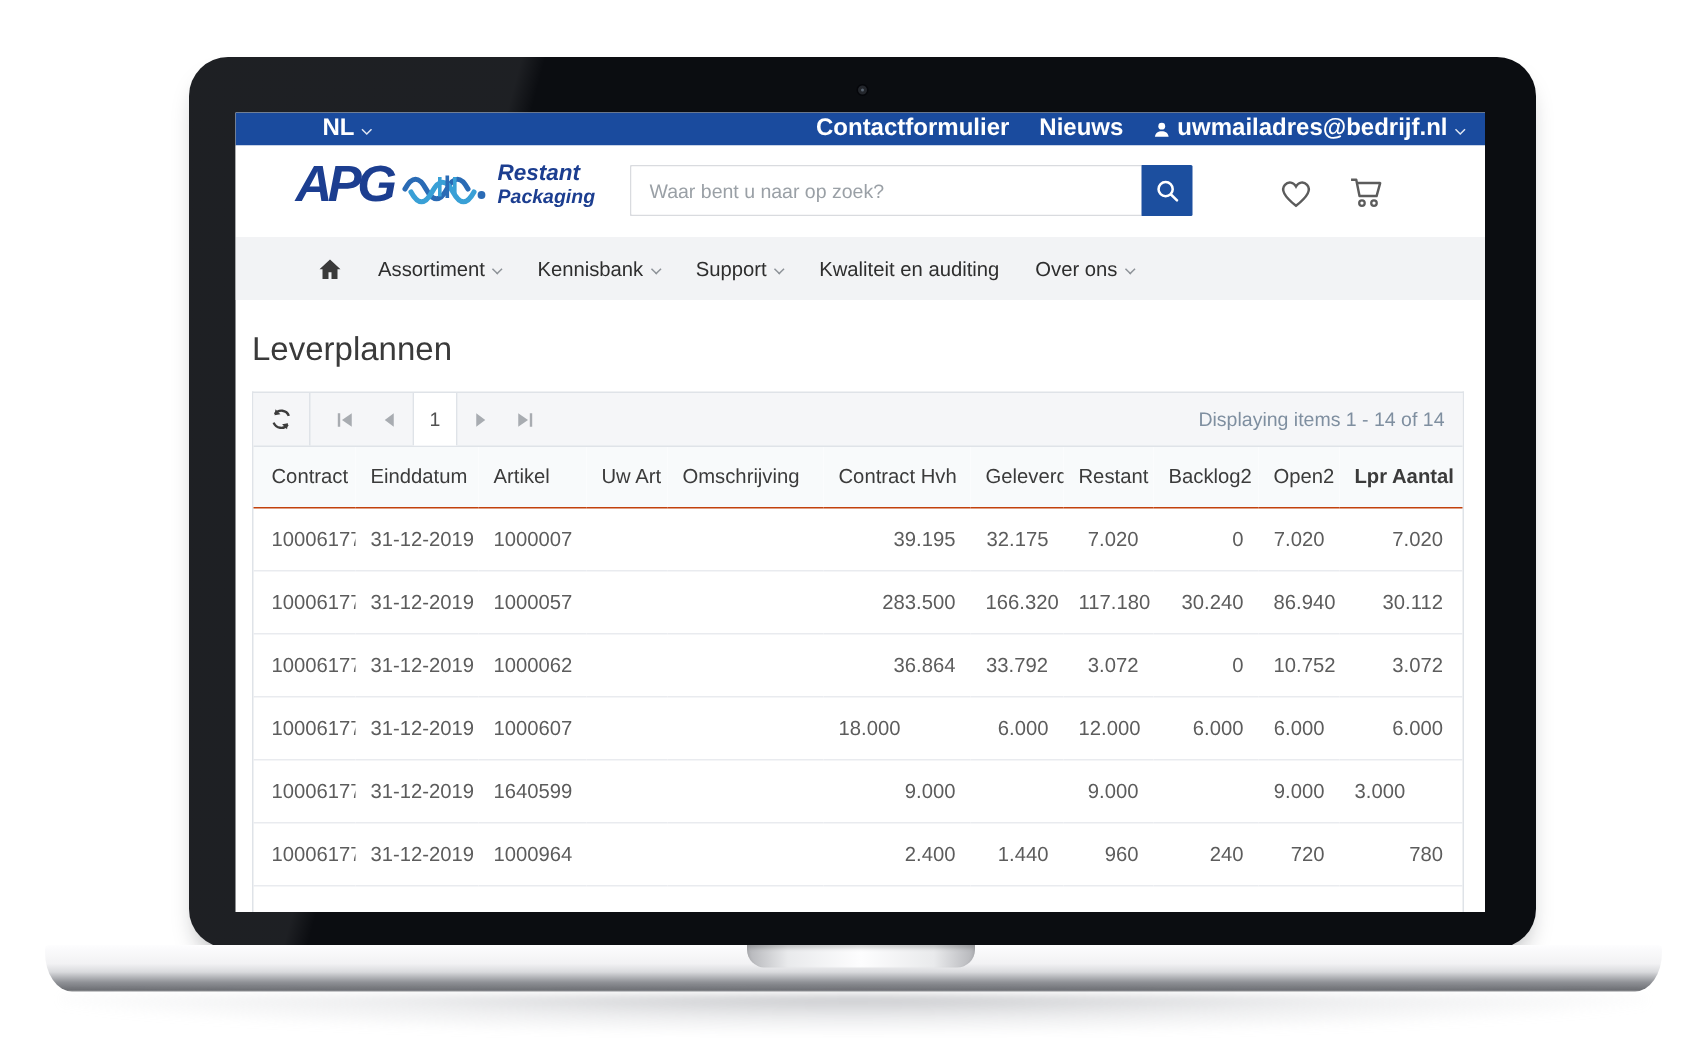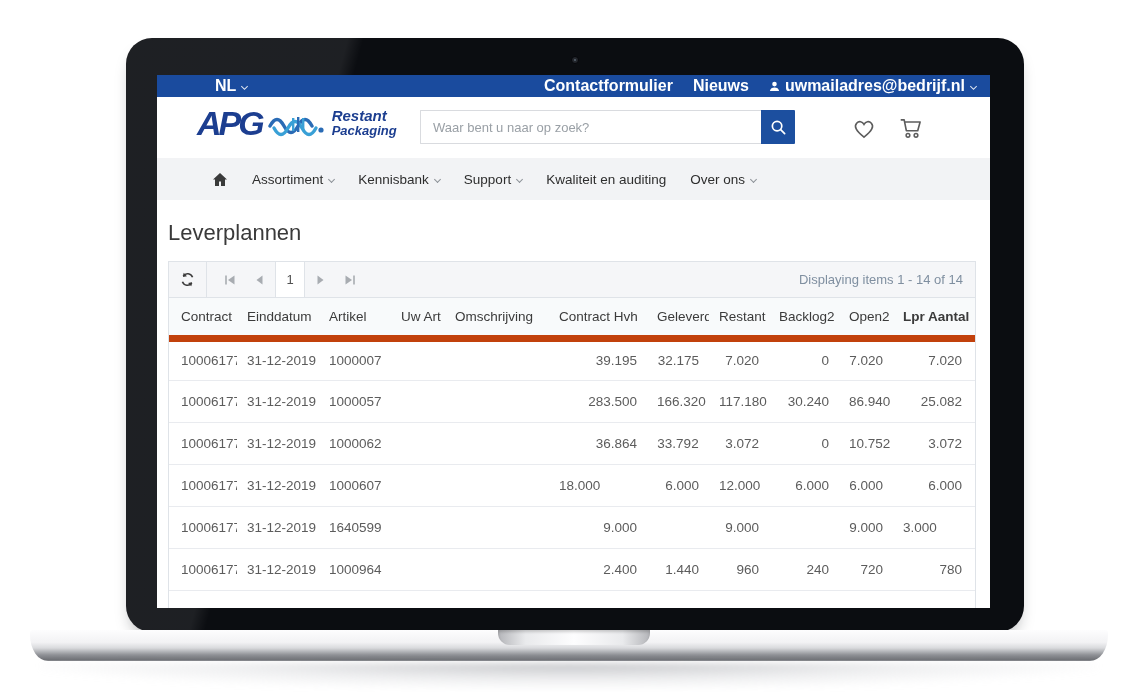--- a/index.html
+++ b/index.html
@@ -80,21 +80,21 @@
     align-items:center; justify-content:center; cursor:pointer; }
   .pg-group { display:flex; margin-left:8px; }
   .pg-btn { width:30px; display:flex; align-items:center; justify-content:center; cursor:pointer; }
   .pg-current { width:30px; background:#fff; border-left:1px solid #dfe3e8; border-right:1px solid #dfe3e8;
     display:flex; align-items:center; justify-content:center; font-size:13px; color:#515151; }
   .pg-status { margin-left:auto; align-self:center; padding-right:12px;
     font-size:13px; color:#7f8fa0; }
 
   table.grid { width:100%; border-collapse:collapse; table-layout:fixed; font-size:13.5px; }
   table.grid th { height:40px; background:#f8fafb; color:#3b3b3b; font-weight:normal;
-    padding:0 10px; border-bottom:7px solid #c2410c; white-space:nowrap; overflow:hidden; }
+    padding:0 10px; border-bottom:1px solid #c2410c; white-space:nowrap; overflow:hidden; }
   table.grid td { height:42px; color:#5c5c5c; padding:0 10px; white-space:nowrap; overflow:hidden; }
   table.grid tbody tr + tr td { border-top:1px solid #e9ebef; }
   table.grid th:first-child, table.grid td:first-child { padding-left:12px; }
   table.grid th:last-child,  table.grid td:last-child  { padding-right:13px; }
 </style>
 </head>
 <body>
 
 <div class="laptop-bezel"></div>
 <div class="camera-dot"></div>
@@ -282,21 +282,21 @@
               <td style="text-align: left;">10006177</td>
               <td style="text-align: left;">31-12-2019</td>
               <td style="text-align: left;">1000057</td>
               <td style="text-align: right;"></td>
               <td style="text-align: left;"></td>
               <td style="text-align: right;">283.500</td>
               <td style="text-align: right;">166.320</td>
               <td style="text-align: right;">117.180</td>
               <td style="text-align: right;">30.240</td>
               <td style="text-align: right;">86.940</td>
-              <td style="text-align: right;">25.082</td>
+              <td style="text-align: right;">30.112</td>
             </tr>
             <tr>
               <td style="text-align: left;">10006177</td>
               <td style="text-align: left;">31-12-2019</td>
               <td style="text-align: left;">1000062</td>
               <td style="text-align: right;"></td>
               <td style="text-align: left;"></td>
               <td style="text-align: right;">36.864</td>
               <td style="text-align: center;">33.792</td>
               <td style="text-align: right;">3.072</td>

